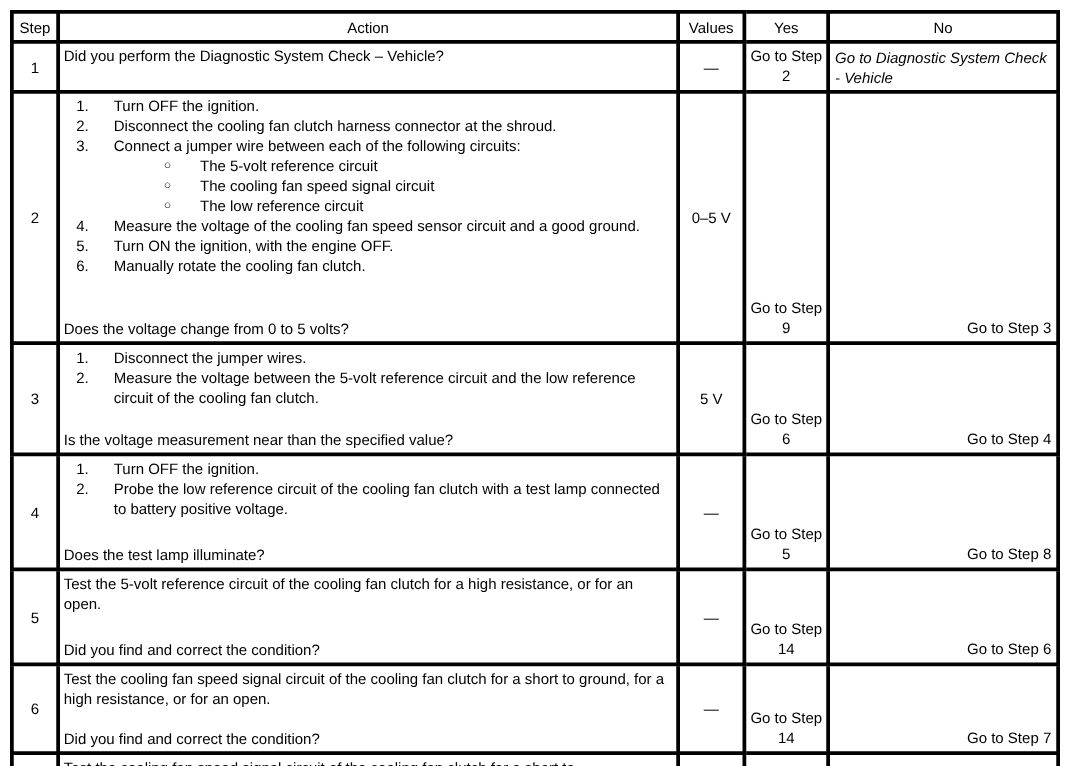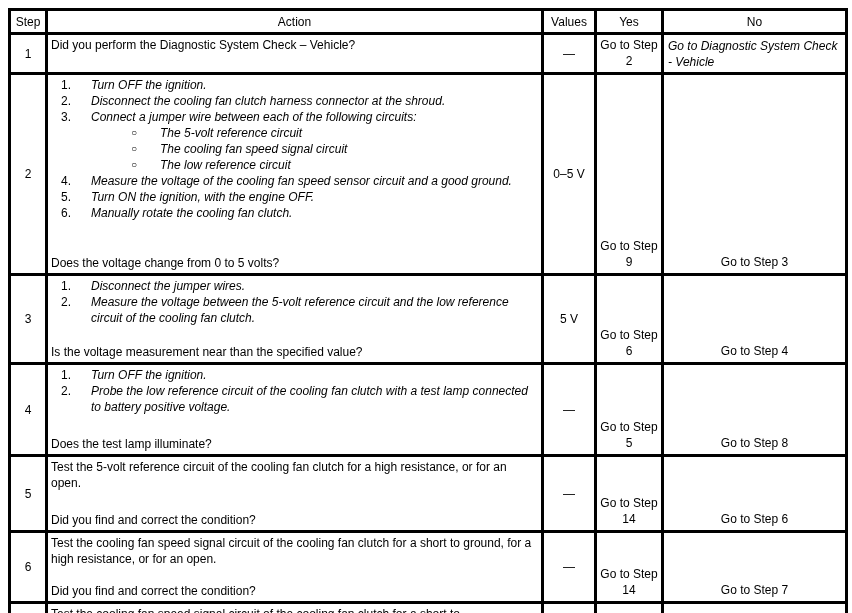--- a/index.html
+++ b/index.html
@@ -46,21 +46,21 @@
   td.values {
     text-align: center;
     vertical-align: middle;
   }
   td.yes {
     text-align: center;
     vertical-align: bottom;
     padding: 2px 3px 3px 3px;
   }
   td.no {
-    text-align: center;
+    text-align: right;
     vertical-align: bottom;
     padding: 2px 4px 3px 4px;
   }
   td.no.top-left {
     text-align: left;
     vertical-align: middle;
     padding: 1px 4px;
     font-style: italic;
   }
   .list { padding-left: 10px; }
@@ -68,21 +68,21 @@
   .num {
     flex: none;
     width: 30px;
   }
   .li.sub { padding-left: 70px; }
   .bullet {
     flex: none;
     width: 29px;
     font-size: 10px;
   }
-  .li-text { flex: 1; font-style: italic; }
+  .li-text { flex: 1; }
   .question {
     position: absolute;
     left: 3px;
     right: 4px;
     bottom: 2px;
   }
   .r1 { height: 35px; }
   .r2 { height: 201px; }
   .r3 { height: 89px; }
   .r4 { height: 92px; }

